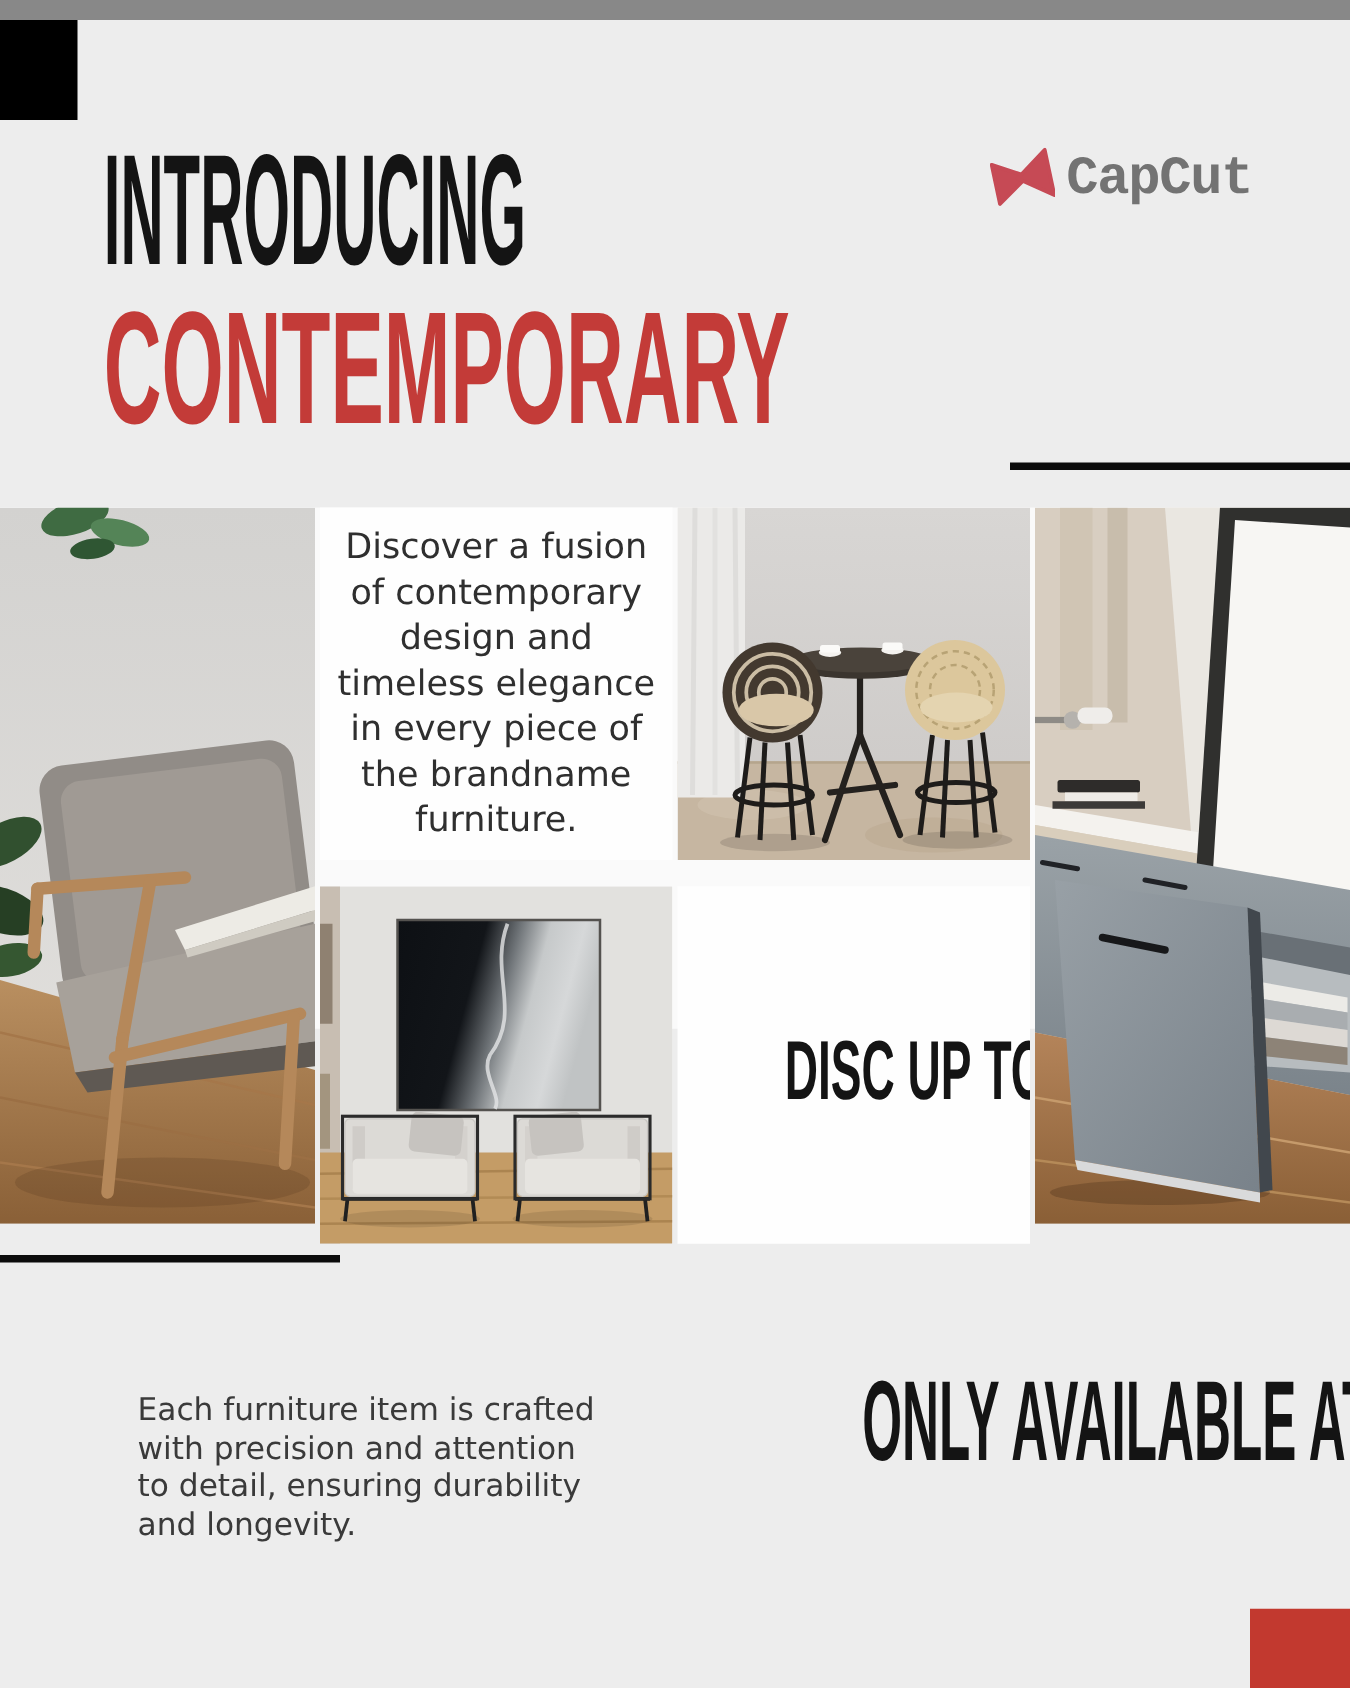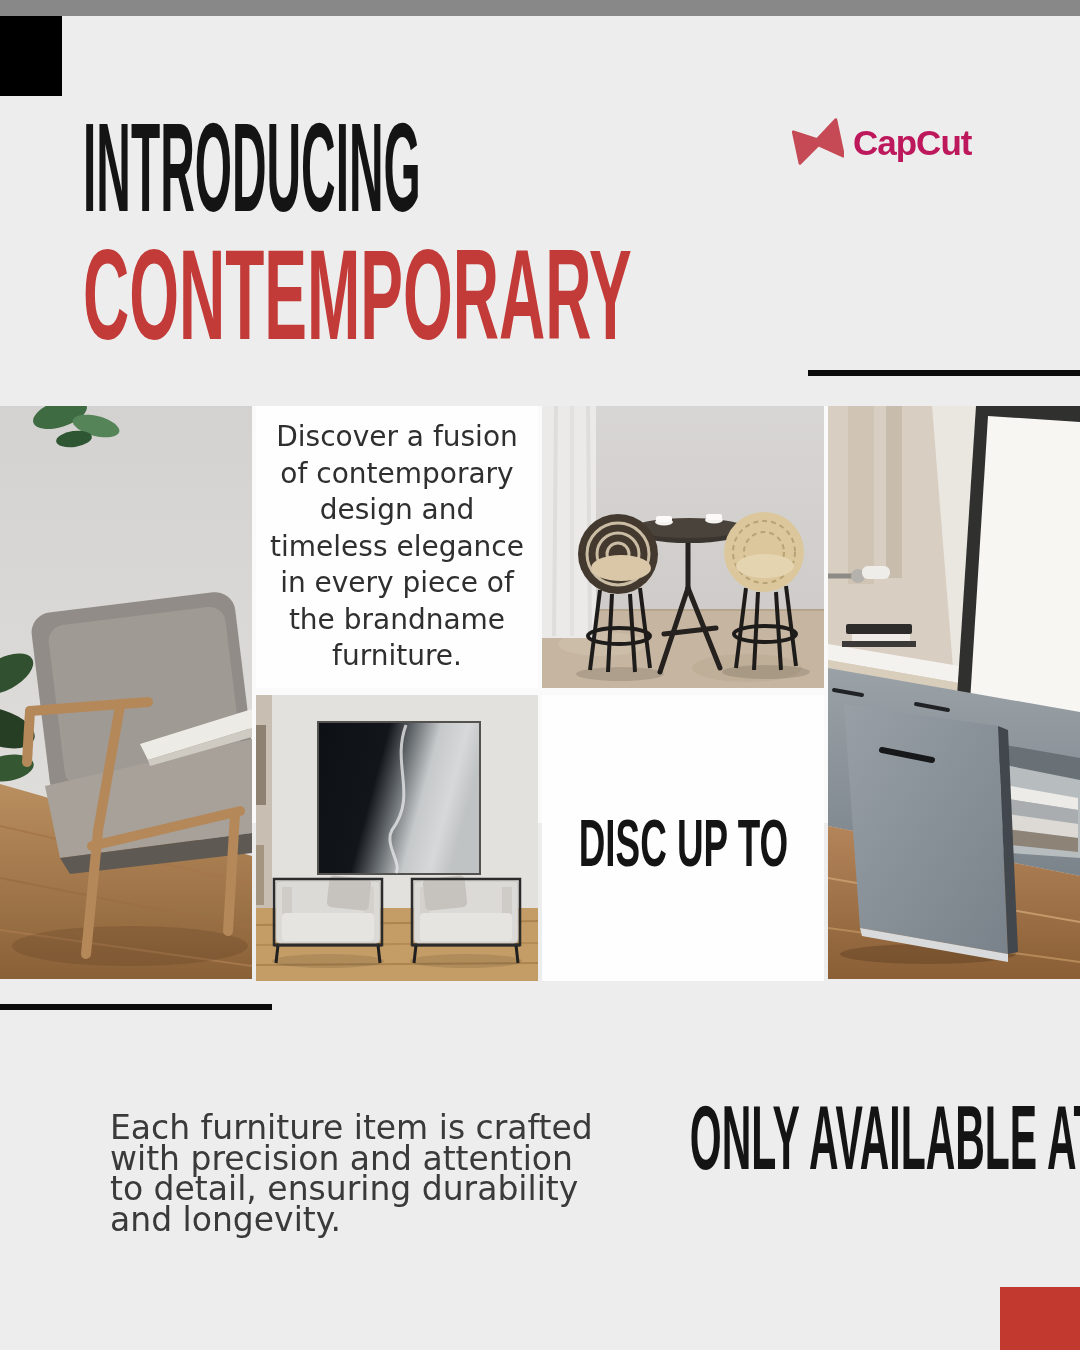--- a/index.html
+++ b/index.html
@@ -30,49 +30,49 @@
   }
   .title{position:absolute;left:83px;top:89px;}
   .t-introducing{font-size:126px;transform:scaleX(.38);transform-origin:left top;}
   .title .row2{height:128px;}
   .t-contemporary{font-size:128px;transform:scaleX(.50);transform-origin:left top;color:var(--red);}
 
   
   .brand{position:absolute;left:792px;top:102px;display:flex;align-items:center;gap:9px;}
   .brand svg{display:block;}
   .brand-word{
-    font-family:Liberation Sans, sans-serif;font-weight:700;font-size:35px;
-    color:#be185d;letter-spacing:-1px;line-height:1;
+    font-family:Liberation Mono, monospace;font-weight:700;font-size:43px;
+    color:#737373;letter-spacing:-1px;line-height:1;
   }
 
   
   .collage{
     position:absolute;left:0;top:390px;width:1080px;height:417px;background:#fafafa;
     display:grid;grid-template-columns:252px 282px 282px 252px;
-    grid-template-rows:282px 286px;gap:7px 4px;
+    grid-template-rows:282px 286px;gap:21px 4px;
   }
   .tile{position:relative;overflow:hidden;}
   .tile svg{position:absolute;inset:0;display:block;}
   .tile-photo-left{grid-column:1;grid-row:1/3;}
   .tile-text{grid-column:2;grid-row:1;background:var(--tile);display:flex;align-items:center;justify-content:center;}
   .tile-stools{grid-column:3;grid-row:1;}
   .tile-chairs{grid-column:2;grid-row:2;}
-  .tile-offer{grid-column:3;grid-row:2;background:var(--tile);display:flex;flex-direction:column;align-items:center;justify-content:center;gap:12px;padding-top:8px;}
+  .tile-offer{grid-column:3;grid-row:2;background:var(--tile);display:flex;flex-direction:column;align-items:flex-start;justify-content:center;gap:12px;padding-top:8px;}
   .tile-photo-right{grid-column:4;grid-row:1/3;}
   .intro-text{
     white-space:pre-line;text-align:center;font-size:28px;line-height:36.5px;
     color:#2f2f2f;font-family:"DejaVu Sans",sans-serif;
   }
   .t-disc{font-size:67px;transform:scaleX(.55);transform-origin:center top;}
   .t-pct{font-size:140px;transform:scaleX(.71);transform-origin:center top;color:var(--red);}
 
   
   .footer-desc{
     position:absolute;left:110px;top:1097px;white-space:pre-line;
-    font-size:33px;line-height:30.5px;color:var(--body);
+    font-size:25px;line-height:30.5px;color:var(--body);
     font-family:"DejaVu Sans",sans-serif;
   }
   .availability{position:absolute;left:440px;top:1076px;width:600px;text-align:center;}
   .availability .row1{height:89px;}
   .t-only{font-size:91px;transform:scaleX(.45);transform-origin:center top;}
   .t-www{font-size:88px;transform:scaleX(.50);transform-origin:center top;color:var(--red);}
 </style>
 </head>
 <body>
 

